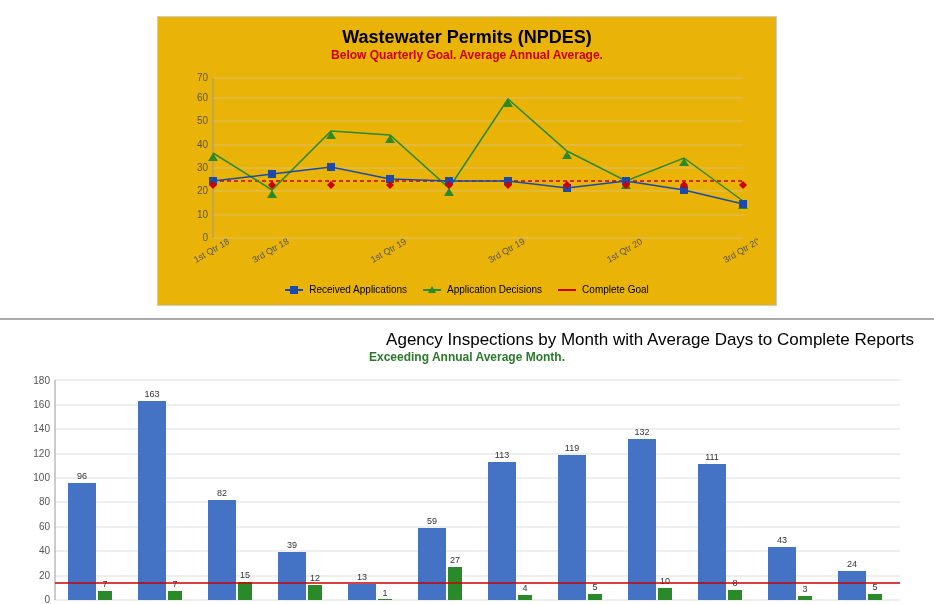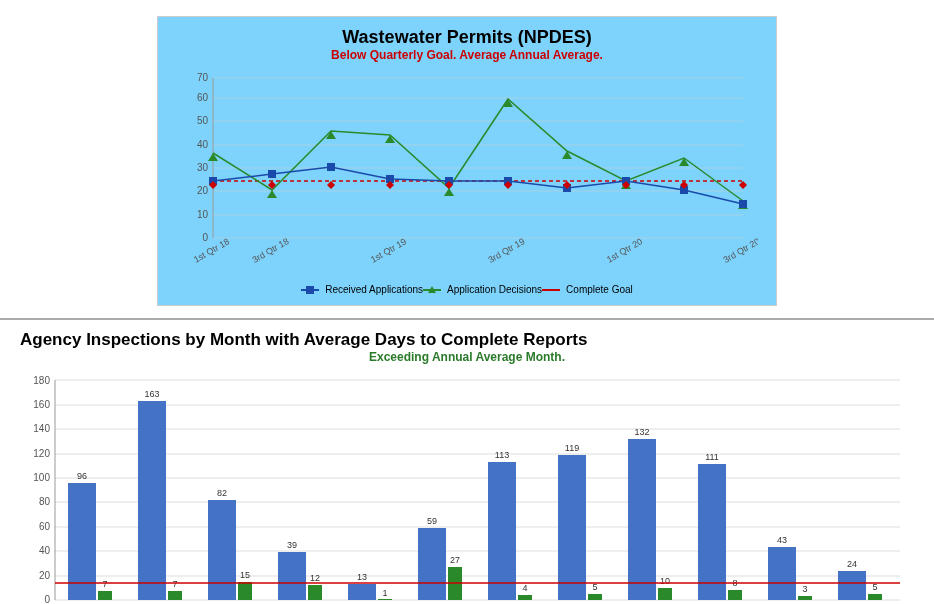--- a/index.html
+++ b/index.html
@@ -8,21 +8,21 @@
       background: #fff;
       width: 934px;
       height: 604px;
       overflow: hidden;
     }
 
     .top-chart {
       border: 1px solid #ccc;
       margin: 8px auto;
       width: 620px;
-      background: #7dd3fc;
+      background: #eab308;
       padding: 10px 20px 10px 20px;
       position: relative;
     }
 
     .chart-title {
       text-align: center;
       font-size: 18px;
       font-weight: bold;
       color: #000;
     }
@@ -35,43 +35,44 @@
       margin-bottom: 6px;
     }
 
     .bottom-chart {
       border-top: 2px solid #aaa;
       padding: 10px 20px 8px 20px;
       background: #fff;
     }
 
     .bottom-title {
-      text-align: left;
+      text-align: right;
       font-size: 17px;
-      font-weight: bold;
+      font-weight: normal;
       color: #000;
     }
 
     .bottom-subtitle {
       text-align: center;
       font-size: 12px;
       font-weight: bold;
       color: #2a7a2a;
       margin-bottom: 6px;
     }
 
     .legend-item {
       display: flex;
       align-items: center;
       gap: 4px;
     }
 
     .top-legend {
       display: flex;
       justify-content: center;
+      gap: 16px;
       font-size: 10px;
       margin-top: 2px;
     }
   </style>
 </head>
 <body>
 
 <div style="display:flex; justify-content:center; margin-top:8px;">
   <div class="top-chart">
     <div class="chart-title">Wastewater Permits (NPDES)</div>

